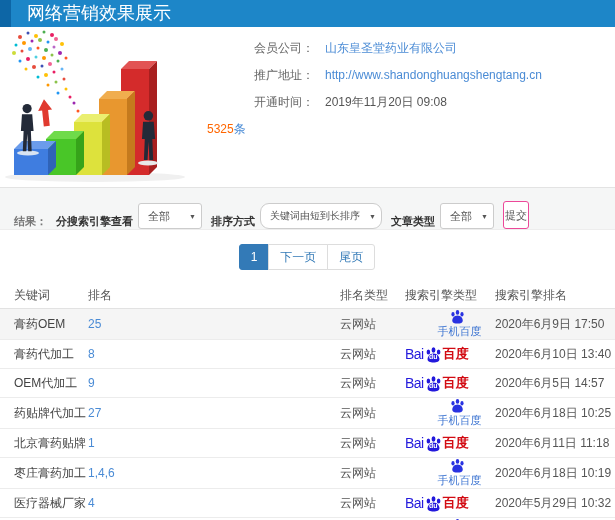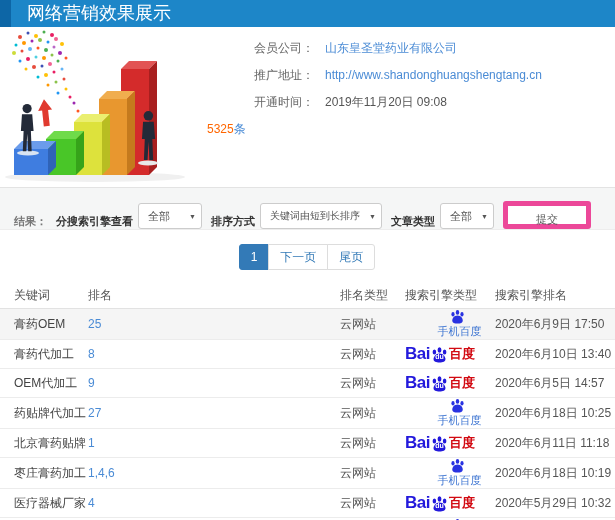--- a/index.html
+++ b/index.html
@@ -30,25 +30,25 @@
   .result-label{font-weight:bold;color:#777;margin-left:14px;}
   .f-label{font-weight:bold;color:#333;margin:0 5px 0 9px;flex:none;}
   .f-label:first-of-type{margin-left:auto;}
   .select{
     background:#fff;border:1px solid #ccc;border-radius:3px;height:26px;line-height:24px;
     padding:0 16px 0 9px;color:#555;position:relative;flex:none;cursor:pointer;
     overflow:hidden;box-sizing:border-box;
   }
   .select .caret{position:absolute;right:5px;top:0;font-size:7px;color:#555;line-height:26px;}
   .sel-engine{width:64px;}
-  .sel-sort{width:122px;font-size:10px;}
+  .sel-sort{width:122px;font-size:10px;border-radius:9px;}
   .sel-article{width:54px;}
   .submit-btn{
-    background:#fff;border:5px solid #ec4899;border-radius:3px;height:28px;line-height:26px;
-    padding:0 28px;color:#555;margin-left:9px;margin-right:-14px;flex:none;cursor:pointer;
+    background:#fff;border:1px solid #ec4899;border-radius:3px;height:28px;line-height:26px;
+    padding:0 1px;color:#555;margin-left:9px;margin-right:-14px;flex:none;cursor:pointer;
     font-size:11px;box-sizing:border-box;
   }
   
   .pagination{display:flex;justify-content:center;margin-top:14px;}
   .page-item{
     border:1px solid #ddd;background:#fff;color:var(--pager,#337ab7);
     padding:0 11px;height:26px;line-height:24px;box-sizing:border-box;cursor:pointer;
     margin-left:-1px;font-size:12px;
   }
   .page-item.active{background:var(--pager,#337ab7);border-color:var(--pager,#337ab7);color:#fff;border-radius:3px 0 0 3px;}
@@ -63,21 +63,21 @@
   th.c1,td.c-kw{padding-left:14px;}
   td{height:28px;padding:0;border-bottom:1px solid #ececec;color:#555;vertical-align:middle;}
   td.c-kw{color:#444;}
   tr.hl td{background:#f5f5f5;}
   td.c-rank a{color:var(--link,#4a8bd5);text-decoration:none;cursor:pointer;}
   .engine{display:flex;align-items:center;}
   .engine.mobile{padding-left:15px;color:var(--mobile_blue,#3f76d2);cursor:pointer;flex-direction:column;}
   .engine.mobile .m-label{margin-left:4px;font-size:11px;}
   .engine.pc{cursor:pointer;}
   .engine .paw{display:inline-flex;}
-  .engine.pc .bai{color:var(--baidu_blue,#2319dc);font-weight:bold;font-size:17px;letter-spacing:-0.5px;}
+  .engine.pc .bai{color:var(--baidu_blue,#2319dc);font-weight:normal;font-size:14px;letter-spacing:-0.5px;}
   .engine.pc .paw-wrap{position:relative;display:inline-flex;margin:0 1px;}
   .engine.pc .du{
     position:absolute;left:50%;top:60%;transform:translate(-50%,-50%);
     color:#fff;font-size:7px;font-weight:bold;
   }
   .engine.pc .bd{color:var(--baidu_red,#d20b13);font-weight:bold;font-size:13px;}
 </style>
 </head>
 <body>
 

